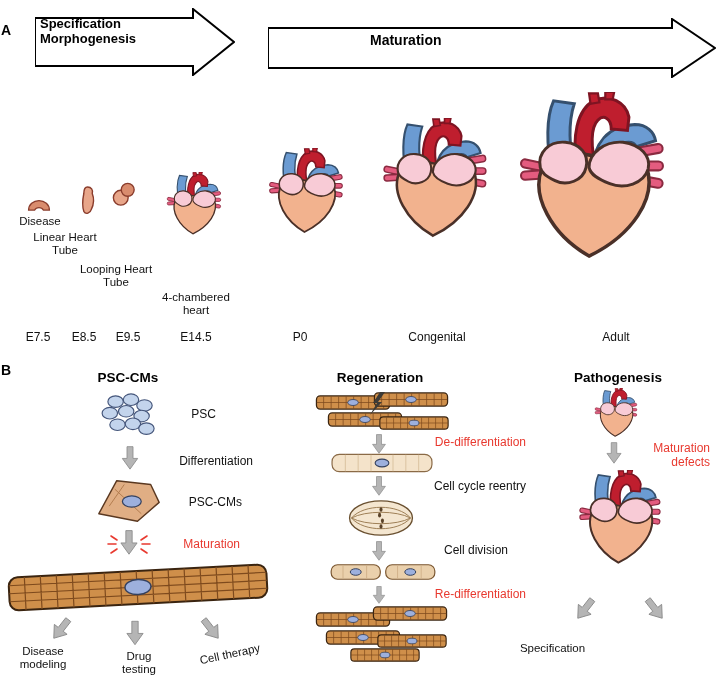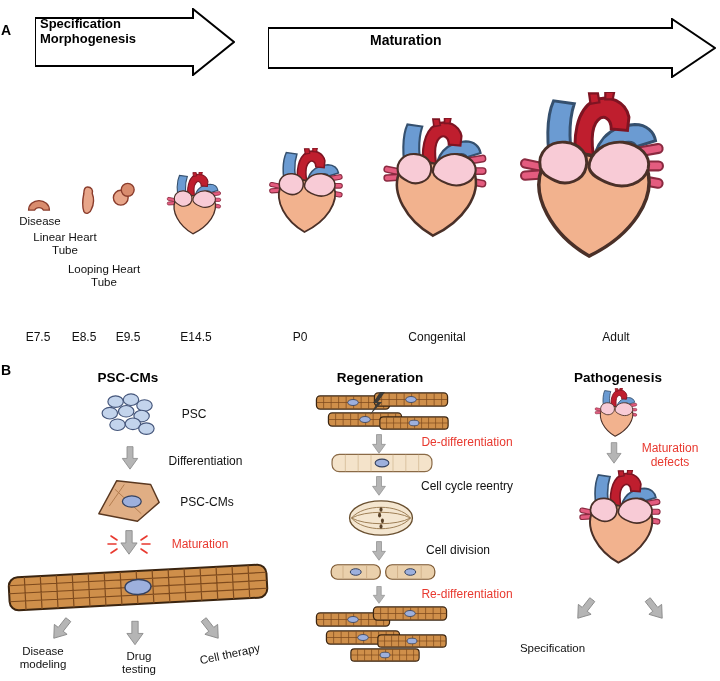--- a/index.html
+++ b/index.html
@@ -5,21 +5,21 @@
   :root{
     --c-red:#e8392f; --c-vent:#f2b28e; --c-atria:#f8cbd6; --c-aorta:#bf1e2e;
     --c-blue:#6b9bd2; --c-pink:#e45c7f; --c-cm:#cf8f4a; --c-nuc:#9db0dd;
     --c-gray:#b5b5b5; --c-psc:#c3d4ec;
   }
   html,body{margin:0;padding:0;background:#fff;}
   body{font-family:"Liberation Sans","DejaVu Sans",sans-serif;color:#111;}
   .canvas{position:relative;width:720px;height:681px;background:#fff;overflow:hidden;}
   .abs{position:absolute;display:block;}
   .lbl{position:absolute;font-size:11.5px;line-height:1.13;text-align:center;white-space:pre-line;color:#111;}
-  .lbl.l{text-align:center;}
+  .lbl.l{text-align:right;}
   .lbl.t12{font-size:12px;}
   .hdr{position:absolute;font-size:13.5px;font-weight:bold;text-align:center;white-space:pre-line;color:#000;}
   .panel-letter{position:absolute;font-size:14px;font-weight:bold;color:#000;}
   .red{color:var(--c-red);}
   .arrow-title{position:absolute;font-weight:bold;text-align:left;white-space:pre-line;color:#000;}
 </style>
 </head>
 <body>
 
 <svg width="0" height="0" style="position:absolute" aria-hidden="true">
@@ -87,22 +87,24 @@
   <svg class="abs" style="left:382px;top:118px" width="106" height="122" viewBox="0 0 100 115">
       <use href="#sym-heart"></use>
     </svg>
   <svg class="abs" style="left:518px;top:92px" width="148" height="170" viewBox="0 0 100 115">
       <use href="#sym-heart"></use>
     </svg>
 
   <div class="lbl" style="left:8px;top:215px;width:64px">Disease</div>
   <div class="lbl" style="left:30px;top:231px;width:70px">Linear Heart
 Tube</div>
-  <div class="lbl" style="left:64px;top:263px;width:80px">Looping Heart
+  <div class="lbl" style="left:76px;top:263px;width:80px">Looping Heart
 Tube</div>
+  <div class="lbl" style="left:158px;top:291px;width:76px">4-chambered
+heart</div>
 
   <div class="lbl t12" style="left:16px;top:331px;width:44px">E7.5</div>
   <div class="lbl t12" style="left:62px;top:331px;width:44px">E8.5</div>
   <div class="lbl t12" style="left:106px;top:331px;width:44px">E9.5</div>
   <div class="lbl t12" style="left:168px;top:331px;width:56px">E14.5</div>
   <div class="lbl t12" style="left:280px;top:331px;width:40px">P0</div>
   <div class="lbl t12" style="left:388px;top:331px;width:98px">Congenital</div>
   <div class="lbl t12" style="left:592px;top:331px;width:48px">Adult</div>
 
   <div class="panel-letter" style="left:1px;top:362px">B</div>

